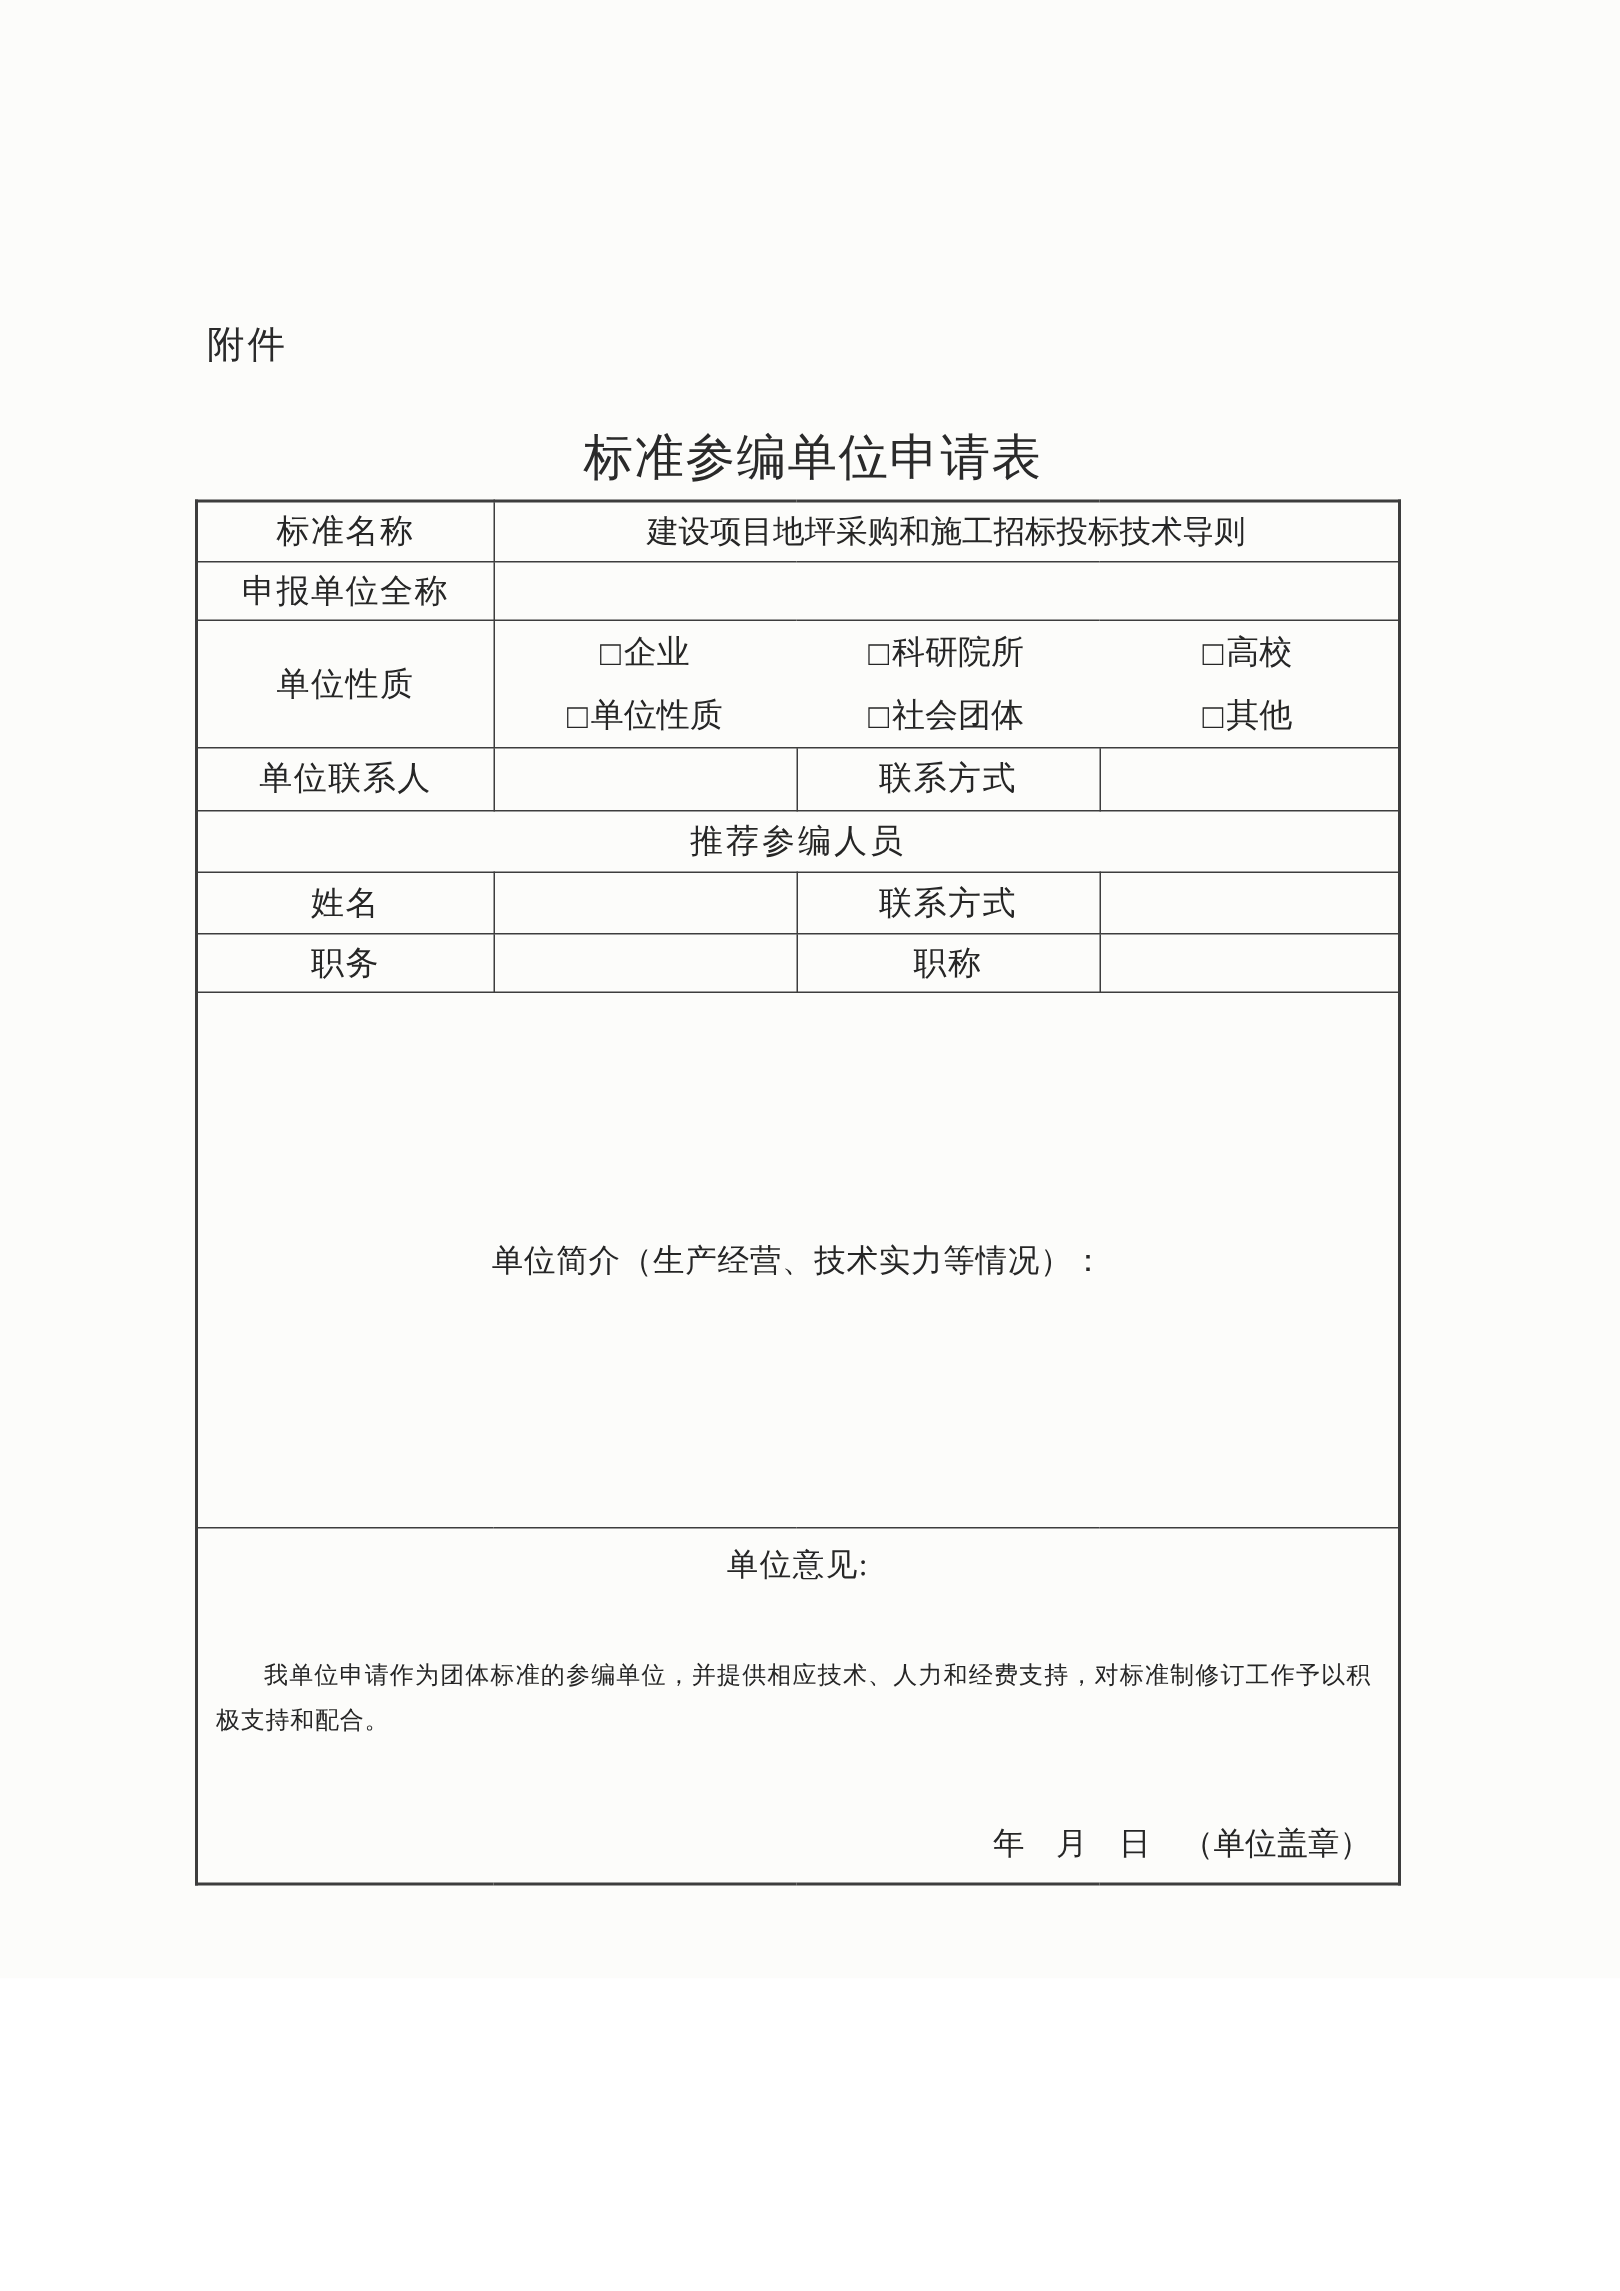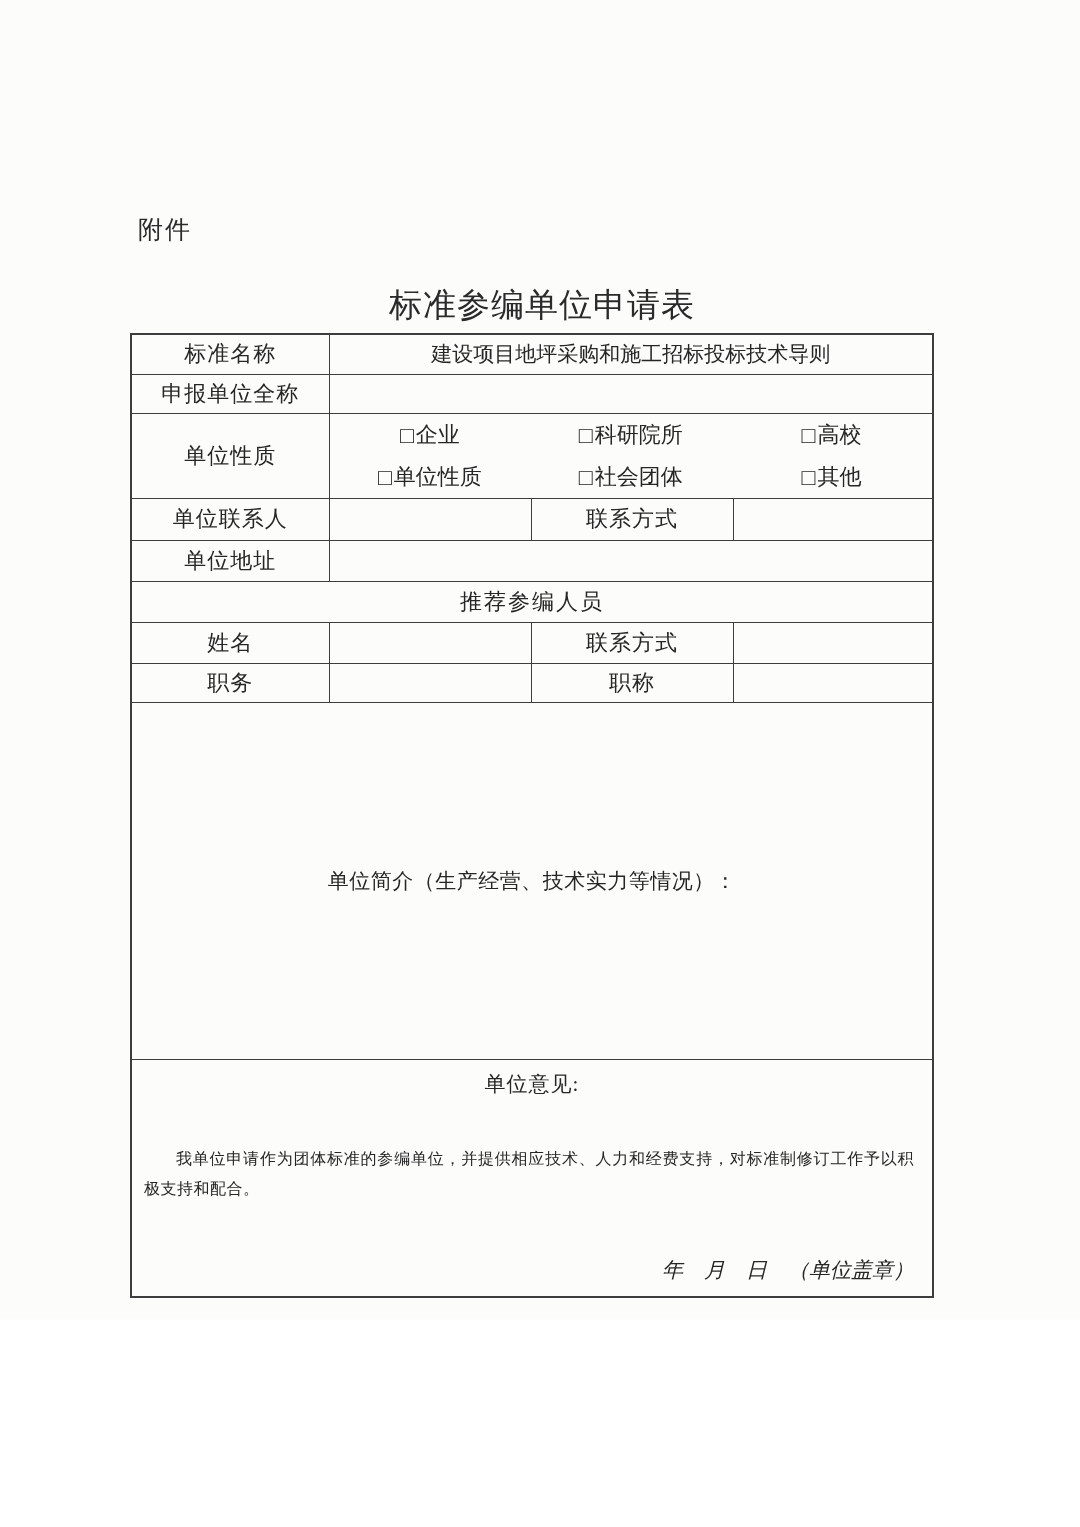--- a/index.html
+++ b/index.html
@@ -91,21 +91,20 @@
     line-height: 1.9;
     text-align: justify;
     letter-spacing: 0.5px;
   }
   .opinion-sign {
     position: absolute;
     right: 18px;
     bottom: 12px;
     font-size: 21px;
     white-space: pre;
-    font-style: italic;
   }
   .page-number {
     position: absolute;
     left: 0;
     top: 1421px;
     width: 1080px;
     text-align: center;
     font-size: 15px;
     color: #333333;
   }
@@ -152,24 +151,20 @@
       </td>
     </tr>
 
     <tr style="height:42px">
       <td class="lbl">单位联系人</td>
       <td></td>
       <td class="lbl">联系方式</td>
       <td></td>
     </tr>
 
-    <tr style="height:41px">
-      <td class="lbl">单位地址</td>
-      <td colspan="3"></td>
-    </tr>
 
     <tr style="height:41px">
       <td colspan="4" class="section-cell">推荐参编人员</td>
     </tr>
 
     <tr style="height:41px">
       <td class="lbl">姓名</td>
       <td></td>
       <td class="lbl">联系方式</td>
       <td></td>

